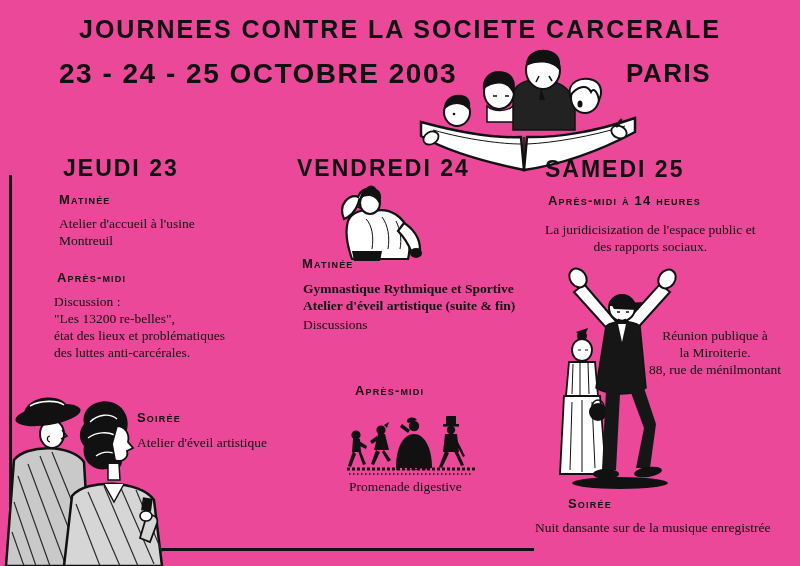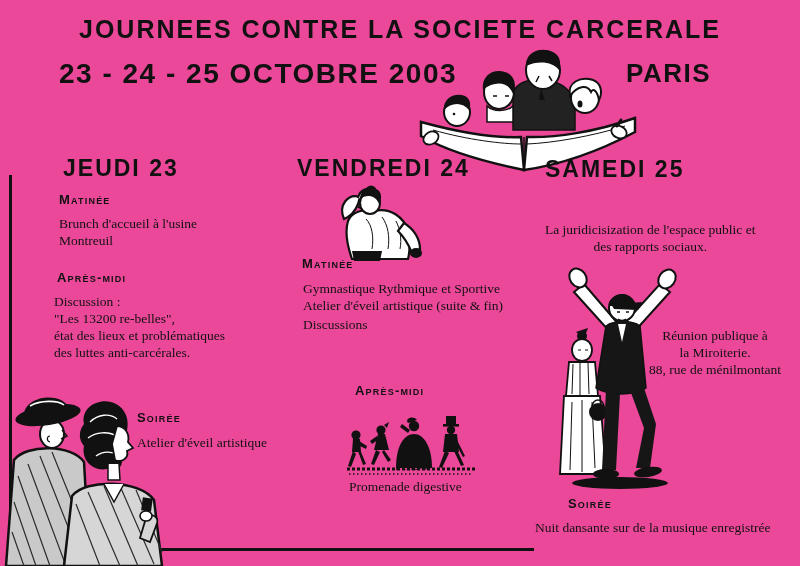--- a/index.html
+++ b/index.html
@@ -63,21 +63,21 @@
       <ellipse cx="18" cy="100" rx="8" ry="6" fill="#fff" stroke="#111" stroke-width="1.8" transform="rotate(-30 18 100)"></ellipse>
       <ellipse cx="206" cy="94" rx="8" ry="6" fill="#fff" stroke="#111" stroke-width="1.8" transform="rotate(25 206 94)"></ellipse>
       <path d="M204,88 L208,82" stroke="#111" stroke-width="3" stroke-linecap="round"></path>
     </svg>
   </div>
 
   <div class="abs day sans" style="left:63px;top:155px;">JEUDI 23</div>
 
   <div class="abs sec sans" style="left:59px;top:192px;">Matinée</div>
   <div class="abs body-text" style="left:59px;top:215px;">
-    <div>Brunch d'accueil à l'usine</div>
+    <div>Atelier d'accueil à l'usine</div>
     <div>Montreuil</div>
   </div>
 
   <div class="abs sec sans" style="left:57px;top:270px;">Après-midi</div>
   <div class="abs body-text" style="left:54px;top:293px;">
     <div>Discussion :</div>
     <div>"Les 13200 re-belles",</div>
     <div>état des lieux et problématiques</div>
     <div>des luttes anti-carcérales.</div>
   </div>
@@ -131,21 +131,21 @@
       <path d="M39,21 L36,24 L40,26" fill="none" stroke="#111" stroke-width="1.4"></path>
 
       <path d="M82,40 C92,46 98,56 98,66 L90,70 C86,60 80,52 76,48 Z" fill="#fff" stroke="#111" stroke-width="2.2"></path>
       <ellipse cx="94" cy="70" rx="6" ry="5" fill="#111"></ellipse>
 
       <path d="M30,68 L60,68 L58,78 L32,78 Z" fill="#111"></path>
     </svg>
   </div>
 
   <div class="abs sec sans" style="left:302px;top:256px;">Matinée</div>
-  <div class="abs body-text" style="left:303px;top:280px;">
+  <div class="abs body-text" style="left:303px;top:280px;font-weight:bold;">
     <div>Gymnastique Rythmique et Sportive</div>
     <div>Atelier d'éveil artistique (suite &amp; fin)</div>
   </div>
   <div class="abs body-text" style="left:303px;top:316px;">Discussions</div>
 
   <div class="abs sec sans" style="left:355px;top:383px;">Après-midi</div>
 
   <div class="abs" style="left:344px;top:414px;">
     <svg width="136" height="64" viewBox="0 0 136 64">
 
@@ -185,20 +185,21 @@
         <path d="M101,37 L95,53 L98,54 L105,39 Z"></path>
         <path d="M110,37 L117,52 L120,51 L114,38 Z"></path>
         <path d="M113,26 L121,42 L119,43 L111,28 Z"></path>
       </g>
     </svg>
   </div>
   <div class="abs body-text" style="left:349px;top:478px;">Promenade digestive</div>
 
   <div class="abs day sans" style="left:545px;top:156px;text-align:center;">SAMEDI 25</div>
 
+  <div class="abs sec sans" style="left:548px;top:193px;">Après-midi à 14 heures</div>
   <div class="abs body-text" style="left:545px;top:221px;text-align:center;">
     <div>La juridicisization de l'espace public et</div>
     <div>des rapports sociaux.</div>
   </div>
 
   <div class="abs" style="left:548px;top:262px;">
     <svg width="142" height="230" viewBox="0 0 142 230">
 
       <ellipse cx="72" cy="221" rx="48" ry="6" fill="#111"></ellipse>
 

